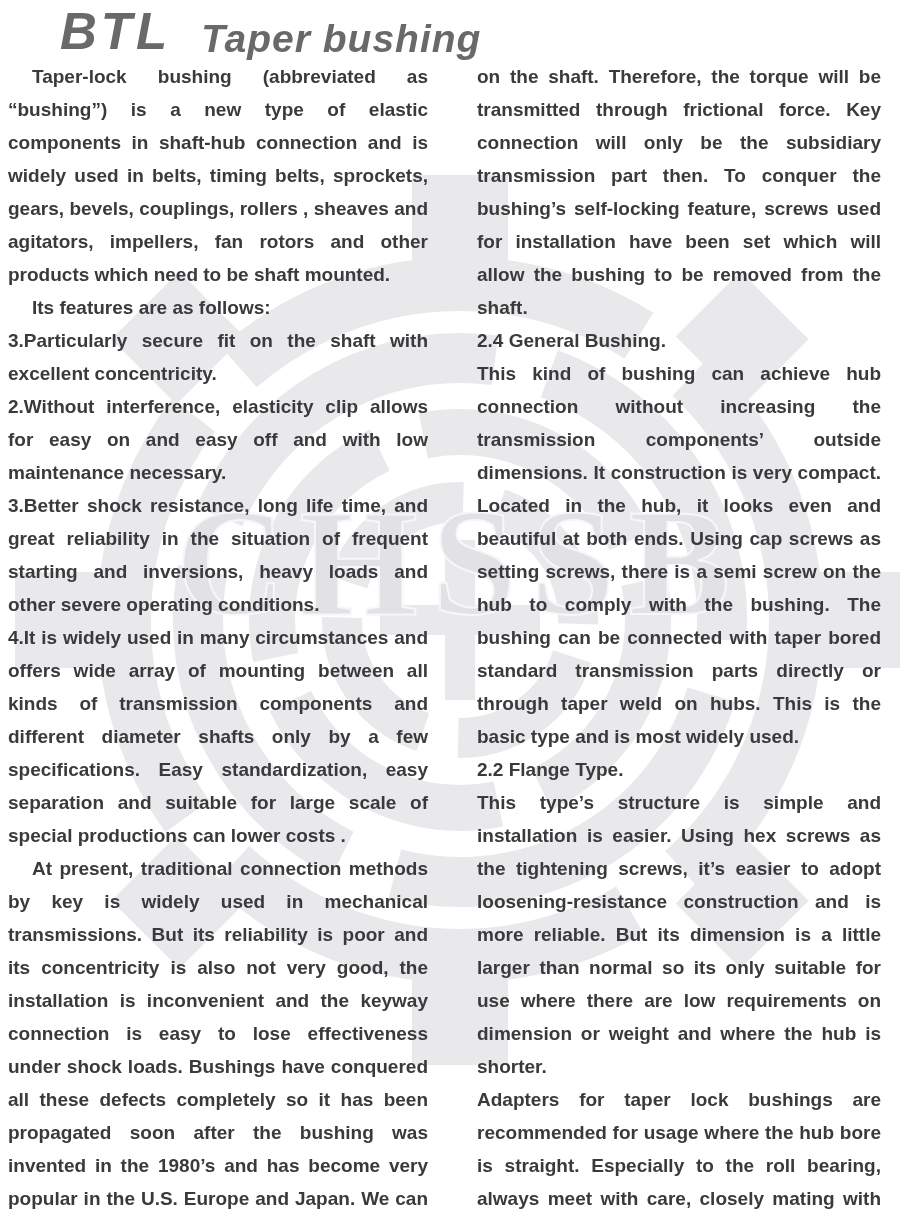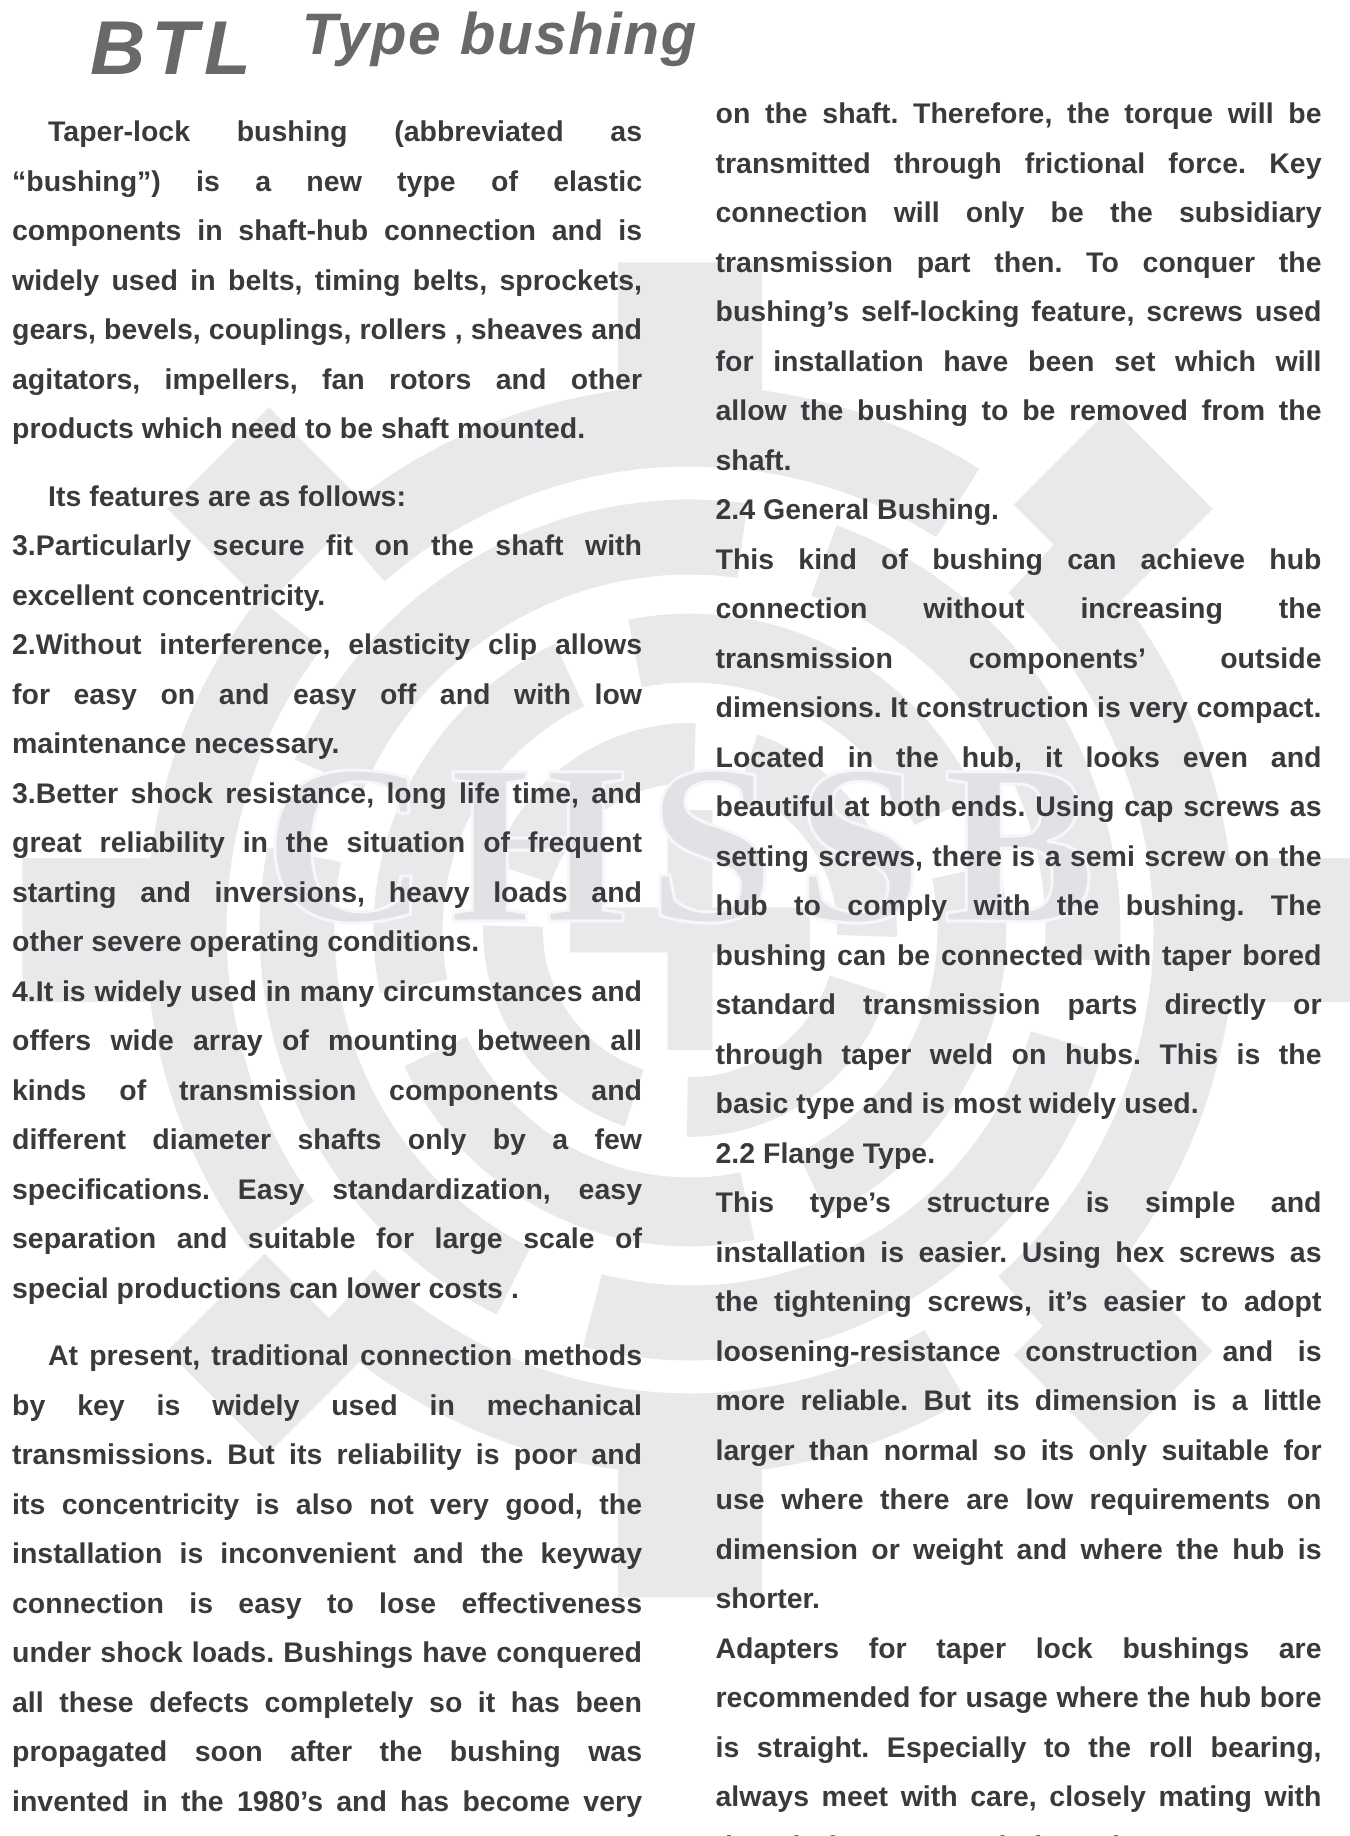--- a/index.html
+++ b/index.html
@@ -18,21 +18,21 @@
     pointer-events:none;
   }
   .wm-letters {
     font-family:"Liberation Serif", serif;
     font-weight:bold;
   }
 
   
   .header {
     position:absolute; top:2px; left:60px;
-    display:flex; align-items:flex-start; gap:30px;
+    display:flex; align-items:flex-end; gap:30px;
     color:#69696c;
     white-space:nowrap;
   }
   .brand {
     font-size:51px; font-weight:bold; font-style:italic; letter-spacing:4px;
   }
   .title {
     font-size:39px; font-weight:bold; font-style:italic; letter-spacing:1px;
   }
 
@@ -41,21 +41,21 @@
     position:absolute; top:60px;
     color:#3a3a3c;
     font-weight:bold;
     font-size:19px;
     line-height:33px;
     text-align:justify;
   }
   .col-left  { left:8px;   width:420px; }
   .col-right { left:477px; width:404px; }
   .para { margin:0; }
-  .para.indent { text-indent:24px;margin-top:12px; }
+  .para.indent { text-indent:24px; }
 </style>
 </head>
 <body>
 
 <div class="page">
 
   <svg class="watermark" viewBox="0 0 900 1224" width="900" height="1224" aria-hidden="true">
     <g fill="none" stroke="#e9e9ec">
       <circle cx="460" cy="620" r="118" stroke-width="40" stroke-dasharray="150 36" transform="rotate(18 460 620)"></circle>
       <circle cx="460" cy="620" r="188" stroke-width="46" stroke-dasharray="250 46" transform="rotate(-12 460 620)"></circle>
@@ -72,21 +72,21 @@
       <rect x="412" y="175" width="96" height="92" transform="rotate(270 460 620)"></rect>
       <rect x="412" y="175" width="96" height="92" transform="rotate(315 460 620)"></rect>
       <rect x="445" y="540" width="30" height="160"></rect>
       <rect x="380" y="605" width="160" height="30"></rect>
     </g>
     <text class="wm-letters" x="460" y="614" text-anchor="middle" font-size="152" letter-spacing="14" fill="#e2e2e6" stroke="#f7f7f9" stroke-width="2">CHSSB</text>
   </svg>
 
   <div class="header">
     <span class="brand">BTL</span>
-    <span class="title">Type bushing</span>
+    <span class="title">Taper bushing</span>
   </div>
 
   <div class="col col-left">
       <p class="para indent">Taper-lock bushing (abbreviated as “bushing”) is a new type of elastic components in shaft-hub connection and is widely used in belts, timing belts, sprockets, gears, bevels, couplings, rollers , sheaves and agitators, impellers, fan rotors and other products which need to be shaft mounted.</p>
       <p class="para indent">Its features are as follows:</p>
       <p class="para">3.Particularly secure fit on the shaft with excellent concentricity.</p>
       <p class="para">2.Without interference, elasticity clip allows for easy on and easy off and with low maintenance necessary.</p>
       <p class="para">3.Better shock resistance, long life time, and great reliability in the situation of frequent starting and inversions, heavy loads and other severe operating conditions.</p>
       <p class="para">4.It is widely used in many circumstances and offers wide array of mounting between all kinds of transmission components and different diameter shafts only by a few specifications. Easy standardization, easy separation and suitable for large scale of special productions can lower costs .</p>
       <p class="para indent">At present, traditional connection methods by key is widely used in mechanical transmissions. But its reliability is poor and its concentricity is also not very good, the installation is inconvenient and the keyway connection is easy to lose effectiveness under shock loads. Bushings have conquered all these defects completely so it has been propagated soon after the bushing was invented in the 1980’s and has become very popular in the U.S. Europe and Japan. We can surely say that bushing have taken the place of traditional key connections and is now a basic mechanical component all over the world.</p>

